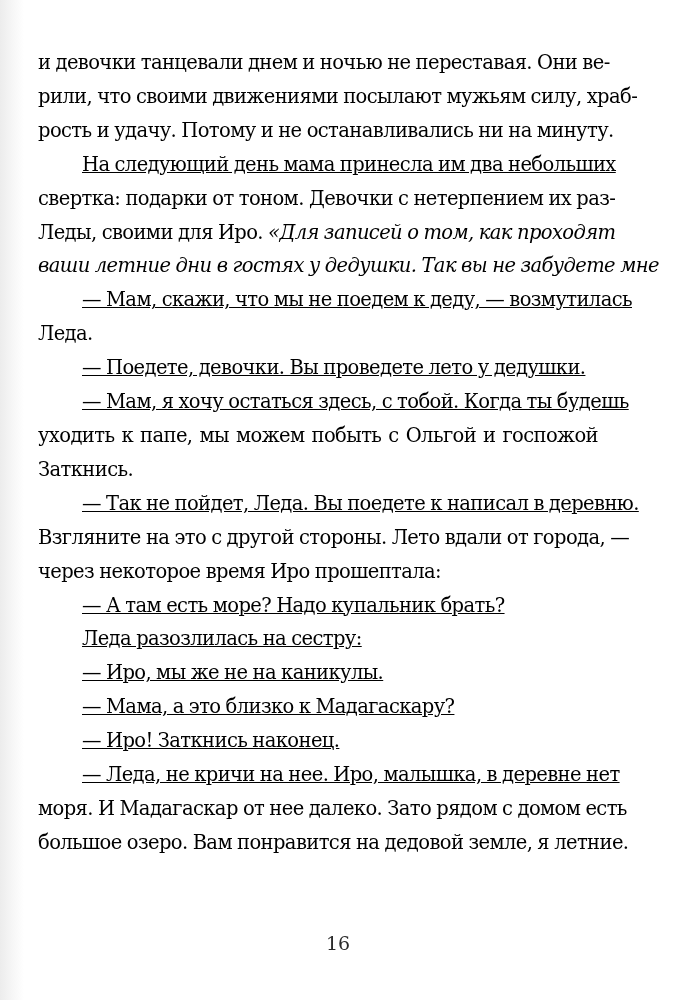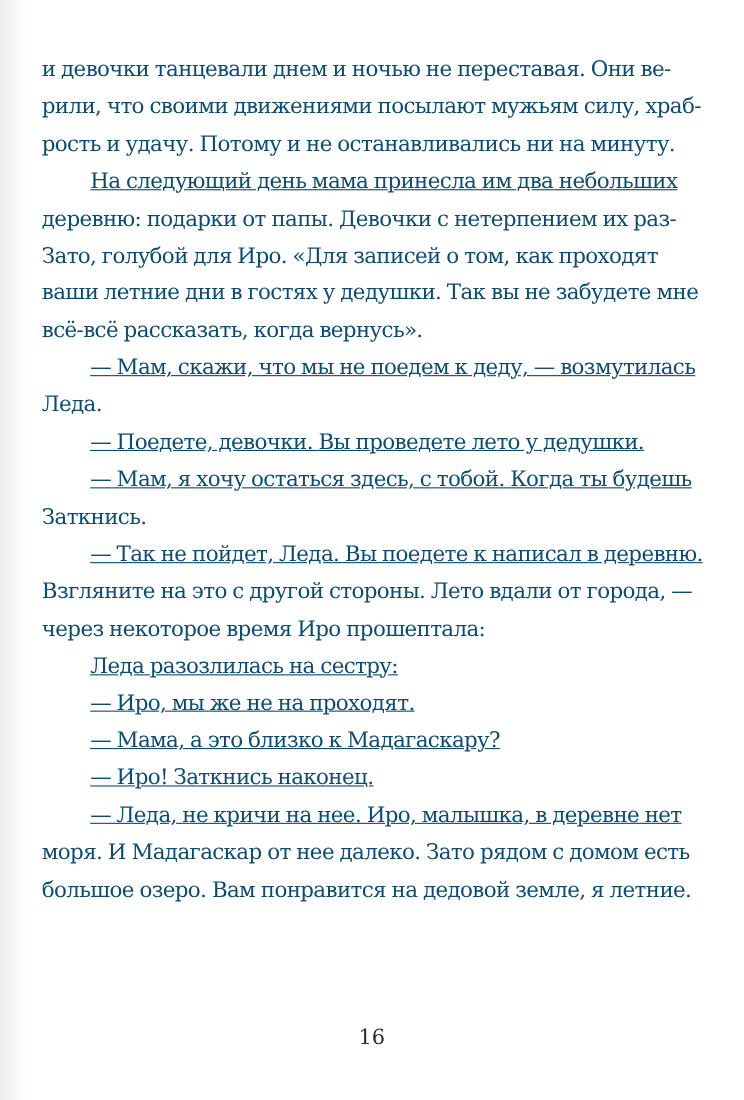--- a/index.html
+++ b/index.html
@@ -22,25 +22,26 @@
       background: linear-gradient(to right, #ececec 0%, #f6f6f6 50%, #ffffff 100%);
     }
     .page {
       position: absolute;
       left: 38px;
       top: 46px;
       width: 560px;
       font-family: "DejaVu Serif", "Liberation Serif", serif;
       font-size: 19.5px;
       line-height: 33.9px;
-      color: #0c4a6e;
+      color: #000000;
       letter-spacing: -0.6px;
       word-spacing: -0.5px;
     }
     .it {
+      font-style: italic;
     }
     .line {
       display: block;
       white-space: nowrap;
       text-align-last: justify;
       text-align: justify;
     }
     .line.last {
       text-align-last: left;
     }
@@ -62,34 +63,35 @@
 </head>
 <body>
 
 <div class="page-edge"></div>
 
 <div class="page">
   <span class="line">и девочки танцевали днем и ночью не переставая. Они ве-</span>
   <span class="line">рили, что своими движениями посылают мужьям силу, храб-</span>
   <span class="line last">рость и удачу. Потому и не останавливались ни на минуту.</span>
   <span class="line ind">На следующий день мама принесла им два небольших</span>
-  <span class="line">деревню: подарки от папы. Девочки с нетерпением их раз-</span>
-  <span class="line"><span>Зато, голубой для Иро. </span><span class="it">«Для записей о том, как проходят</span></span>
+  <span class="line">свертка: подарки от тоном. Девочки с нетерпением их раз-</span>
+  <span class="line"><span>Леды, своими для Иро. </span><span class="it">«Для записей о том, как проходят</span></span>
   <span class="line"><span class="it">ваши летние дни в гостях у дедушки. Так вы не забудете мне</span></span>
-  <span class="line last"><span class="it">всё-всё рассказать, когда вернусь»</span><span>.</span></span>
   <span class="line ind">— Мам, скажи, что мы не поедем к деду, — возмутилась</span>
   <span class="line last">Леда.</span>
   <span class="line ind last">— Поедете, девочки. Вы проведете лето у дедушки.</span>
   <span class="line ind">— Мам, я хочу остаться здесь, с тобой. Когда ты будешь</span>
+  <span class="line">уходить к папе, мы можем побыть с Ольгой и госпожой</span>
   <span class="line last">Заткнись.</span>
   <span class="line ind">— Так не пойдет, Леда. Вы поедете к написал в деревню.</span>
   <span class="line">Взгляните на это с другой стороны. Лето вдали от города, —</span>
   <span class="line last">через некоторое время Иро прошептала:</span>
+  <span class="line ind last">— А там есть море? Надо купальник брать?</span>
   <span class="line ind last">Леда разозлилась на сестру:</span>
-  <span class="line ind last">— Иро, мы же не на проходят.</span>
+  <span class="line ind last">— Иро, мы же не на каникулы.</span>
   <span class="line ind last">— Мама, а это близко к Мадагаскару?</span>
   <span class="line ind last">— Иро! Заткнись наконец.</span>
   <span class="line ind">— Леда, не кричи на нее. Иро, малышка, в деревне нет</span>
   <span class="line">моря. И Мадагаскар от нее далеко. Зато рядом с домом есть</span>
   <span class="line last">большое озеро. Вам понравится на дедовой земле, я летние.</span>
 </div>
 
 <div class="page-number">16</div>
 
 </body></html>

